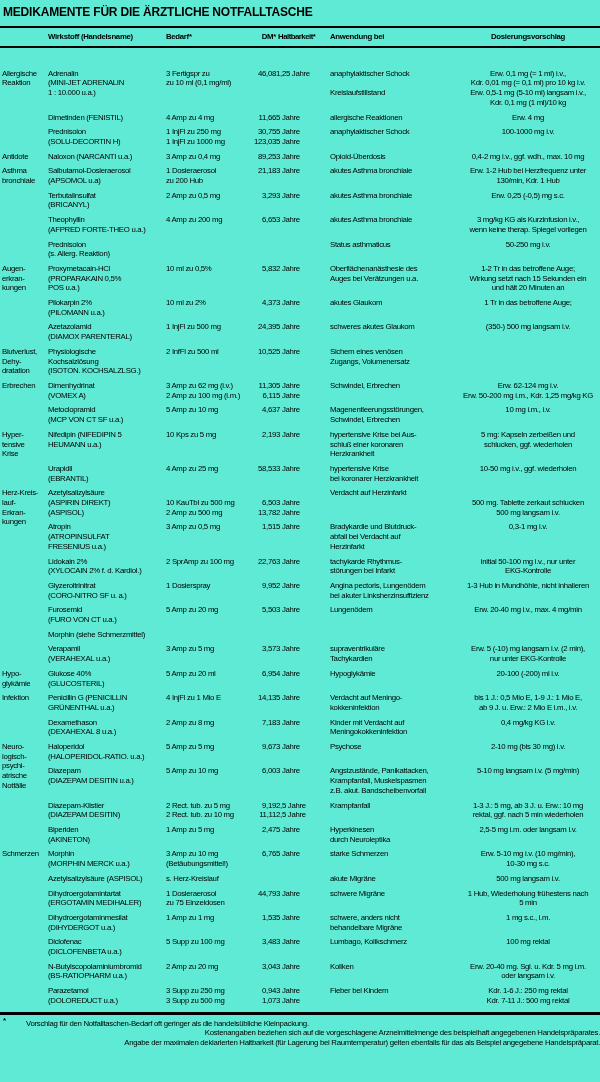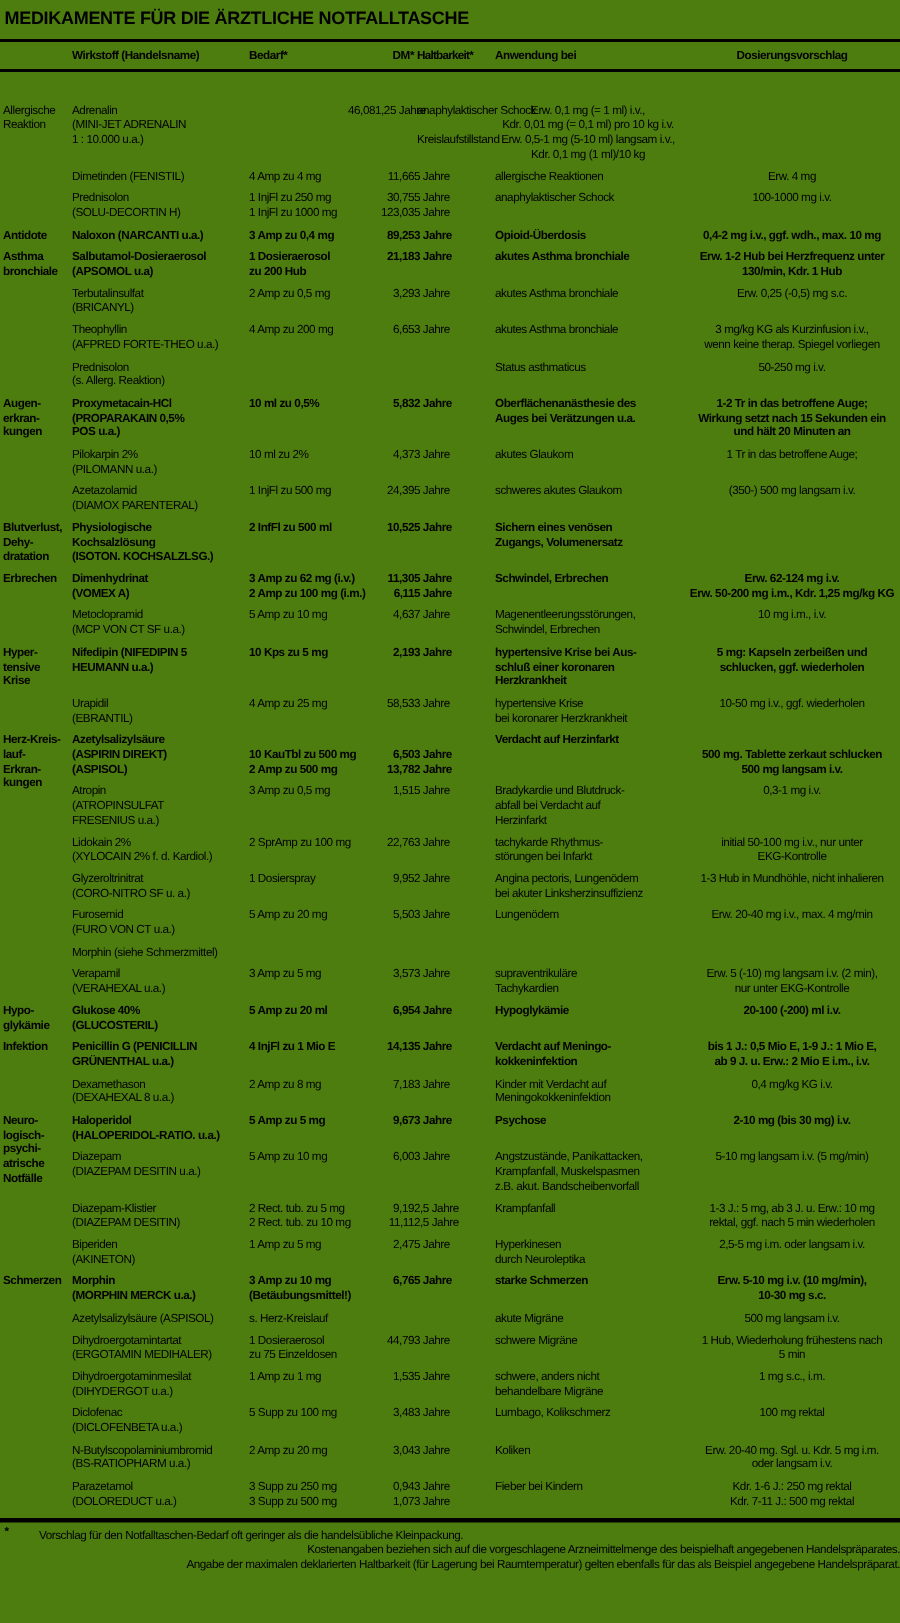--- a/index.html
+++ b/index.html
@@ -1,35 +1,35 @@
 <!DOCTYPE html>
 <html><head>
 <meta charset="utf-8">
 <style>
   html,body { margin:0; padding:0; background:#ffffff; }
   .page {
     width:600px; height:1082px; overflow:hidden; box-sizing:border-box;
-    background:#4d7c0f; color:#000;
+    background:#5eead4; color:#000;
     font-family:"Liberation Sans", sans-serif;
     font-size:7.8px; letter-spacing:-0.3px; line-height:9.7px;
     padding-top:5px; position:relative;
   }
   .title {
     font-size:12px; font-weight:bold; letter-spacing:-0.2px;
     line-height:15px; padding-left:3px; margin-bottom:6px; white-space:pre;
   }
   .rule  { border-top:2px solid #000; }
   .hdr, .row {
     display:grid;
     grid-template-columns:46px 118px 86px 26px 52px 124px 148px;
   }
   .hdr { font-weight:bold; padding:4px 12px 4px 0; }
   .tbody { padding-top:21px; }
   .row { margin-bottom:5px; }
-  .row.sec { margin-top:2px;font-weight:bold; }
+  .row.sec { margin-top:2px; }
   .cell { white-space:pre; overflow:visible; }
   .c-cat { position:relative; }
   .c-cat span { position:absolute; left:2px; top:0; white-space:pre; }
   .c-wirkstoff { padding-left:2px; }
   .c-bedarf { padding-left:2px; }
   .c-dm { text-align:right; }
   .c-halt { text-align:left; padding-right:10px; }
   .c-anw { padding-left:2px; }
   .c-dos { padding-left:4px;text-align:center; }
   .h-halt { letter-spacing:-0.5px; }
@@ -59,20 +59,22 @@
   </div>
   <div class="rule"></div>
 
   <div class="tbody">
       <div class="row">
         <div class="cell c-cat"><span>Allergische
 Reaktion</span></div>
         <div class="cell c-wirkstoff">Adrenalin
 (MINI-JET ADRENALIN
 1 : 10.000 u.a.)</div>
+        <div class="cell c-bedarf">3 Fertigspr zu
+zu 10 ml (0,1 mg/ml)</div>
         <div class="cell c-dm">46,08</div>
         <div class="cell c-halt">1,25 Jahre</div>
         <div class="cell c-anw">anaphylaktischer Schock
 
 Kreislaufstillstand</div>
         <div class="cell c-dos">Erw. 0,1 mg (= 1 ml) i.v.,
 Kdr. 0,01 mg (= 0,1 ml) pro 10 kg i.v.
 Erw. 0,5-1 mg (5-10 ml) langsam i.v.,
 Kdr. 0,1 mg (1 ml)/10 kg</div>
       </div>

